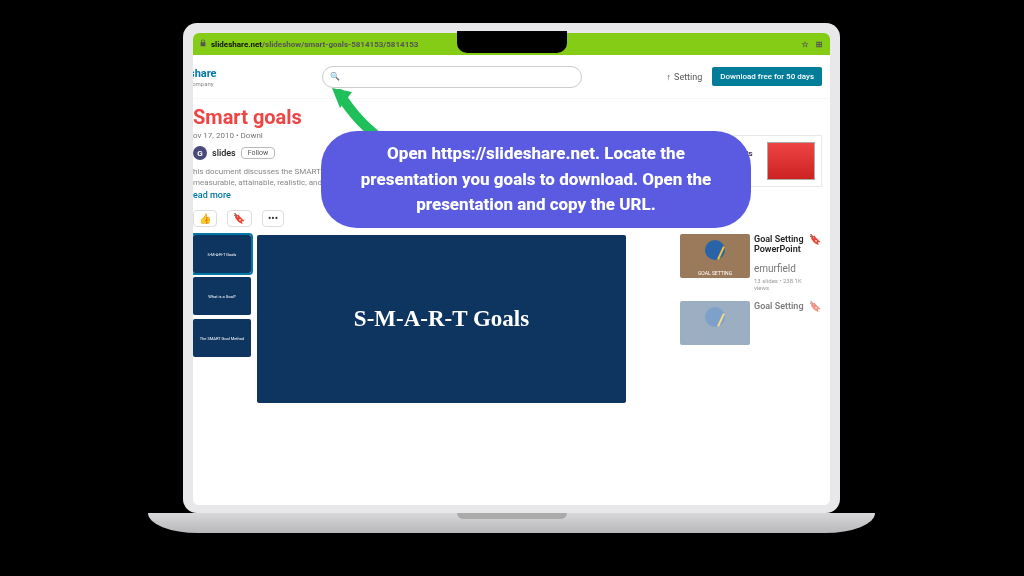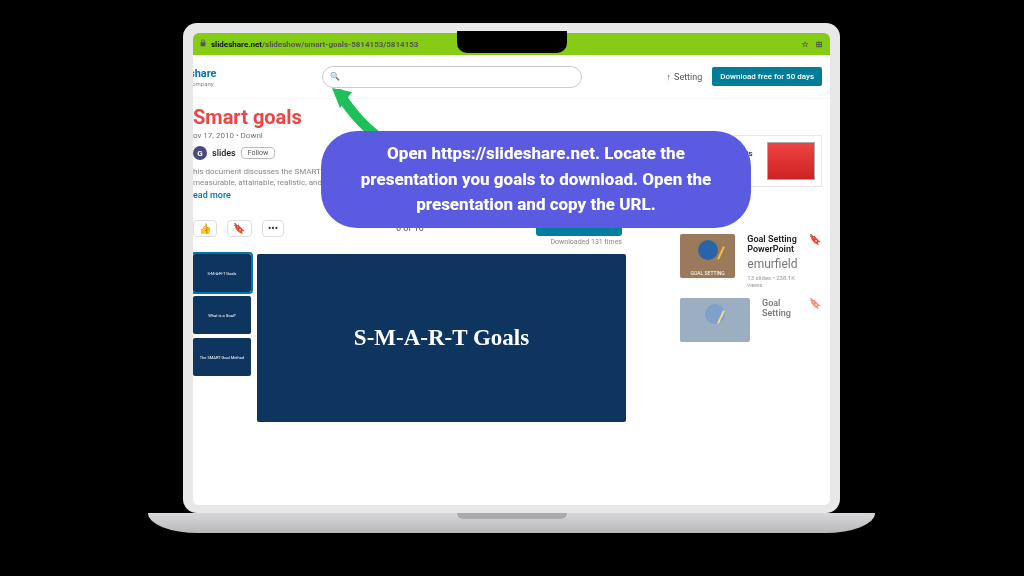--- a/index.html
+++ b/index.html
@@ -90,30 +90,30 @@
 .big-slide {
   flex:1; height: 168px; background:#0e3460; border-radius:2px;
   display:flex; align-items:center; justify-content:center;
   color:#fff; font-family: Georgia, 'Times New Roman', serif; font-size:23px; font-weight:600;
 }
 
 .promo { border:1px solid #e8e8e8; padding:6px; font-size:8px; color:#333; display:flex; gap:6px; margin-top:30px; }
 .promo-text { font-weight:600; line-height:1.3; }
 .ted { width:48px; height:38px; background:linear-gradient(#e44,#c22); border:1px solid #aaa; }
 .rec-title { font-size:13px; font-weight:700; margin-top:22px; }
-.rec-item { display:flex; gap:12px; margin-top:10px;padding-left:40px; }
+.rec-item { display:flex; gap:4px; margin-top:10px;padding-left:40px; }
 .rec-thumb {
   width:70px; height:44px; background:#9a7a5a; border-radius:2px;
   display:flex; align-items:flex-end; justify-content:center; color:#fff;
   font-size:5px; padding:2px; position:relative;
 }
 .rec-thumb::before { content:""; position:absolute; top:6px; width:20px; height:20px; background:#2a64a8; border-radius:50%; }
 .rec-thumb::after { content:""; position:absolute; top:12px; left:40px; width:2px; height:14px; background:#f4c430; transform:rotate(25deg); }
 .rec-info .rt { font-size:9px; font-weight:600; color:#222; }
-.rec-info .ra { font-size:12px; color:#777; margin-top:3px; }
+.rec-info .ra { font-size:10px; color:#777; margin-top:9px; }
 .rec-info .rs { font-size:6px; color:#999; margin-top:3px; }
 .bm { color:#666; font-size:10px; }
 
 .arrow { position:absolute; left:135px; top:29px; z-index:60; }
 .callout {
   position:absolute; left:128px; top:76px; z-index:60;
   width: 430px; background:#5a5be0; color:#fff; font-weight:800;
   font-size:17px; line-height:1.5; text-align:center;
   padding: 10px 22px; border-radius: 26px;
   border-top-left-radius: 36px; border-top-right-radius: 36px;
@@ -172,27 +172,20 @@
             <div class="desc">his document discusses the SMART goal method for setting effective goals. It states that a goal should be specific, measurable, attainable, realistic, and time sensitive (SMART). Each element of the SMART goal...</div>
             <div class="readmore">ead more</div>
 
             <div class="action-row">
               <div class="action-icons">
                 <span>👍</span>
                 <span>🔖</span>
                 <span>•••</span>
               </div>
               <div class="pager">6 of 10</div>
-              <div class="dl-col">
-                <div class="dl-btn">
-                  <span>⭳</span>
-                  <span>Download now</span>
-                </div>
-                <div class="dl-count">Downloaded 131 times</div>
-              </div>
             </div>
 
             <div class="slide-area">
               <div class="thumbs">
                 <div class="thumb active">S-M-A-R-T Goals</div>
                 <div class="thumb">What is a Goal?</div>
                 <div class="thumb">The SMART Goal Method</div>
               </div>
               <div class="big-slide">S-M-A-R-T Goals</div>
             </div>

